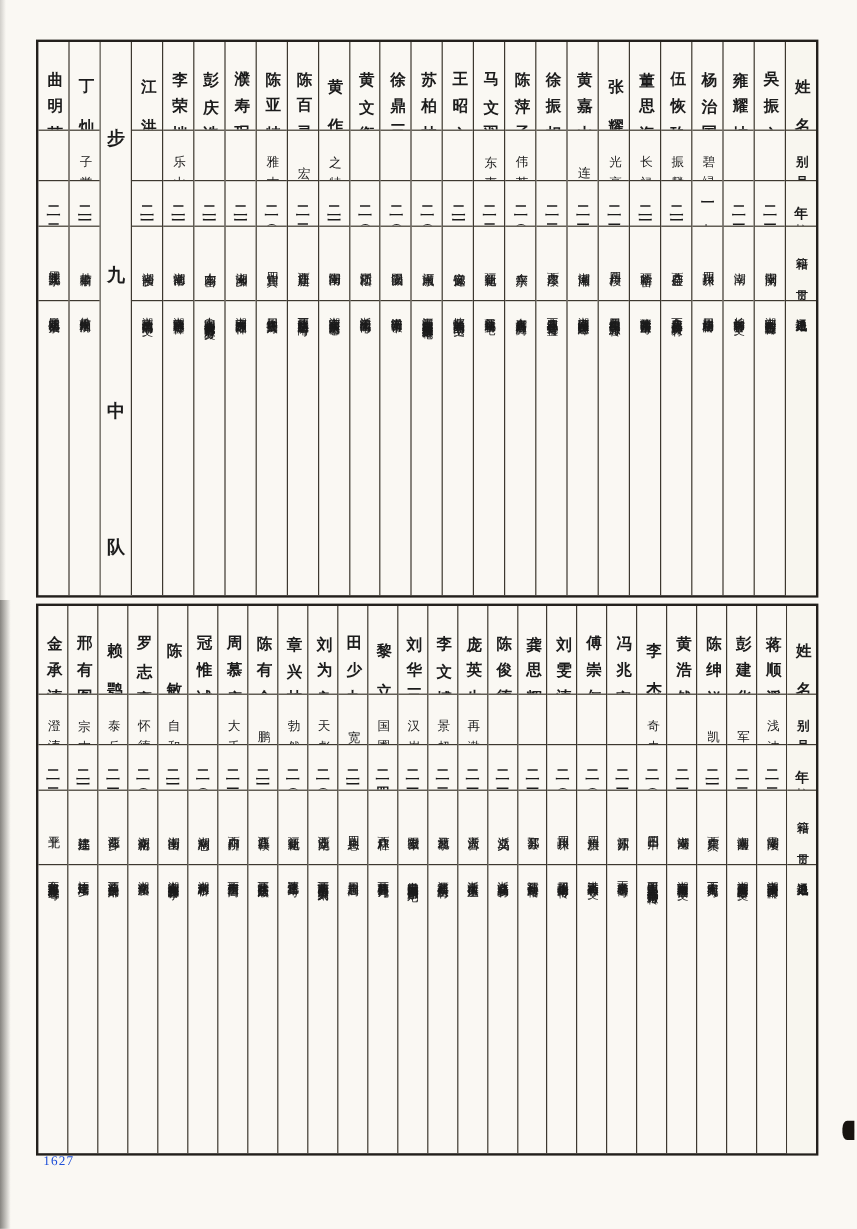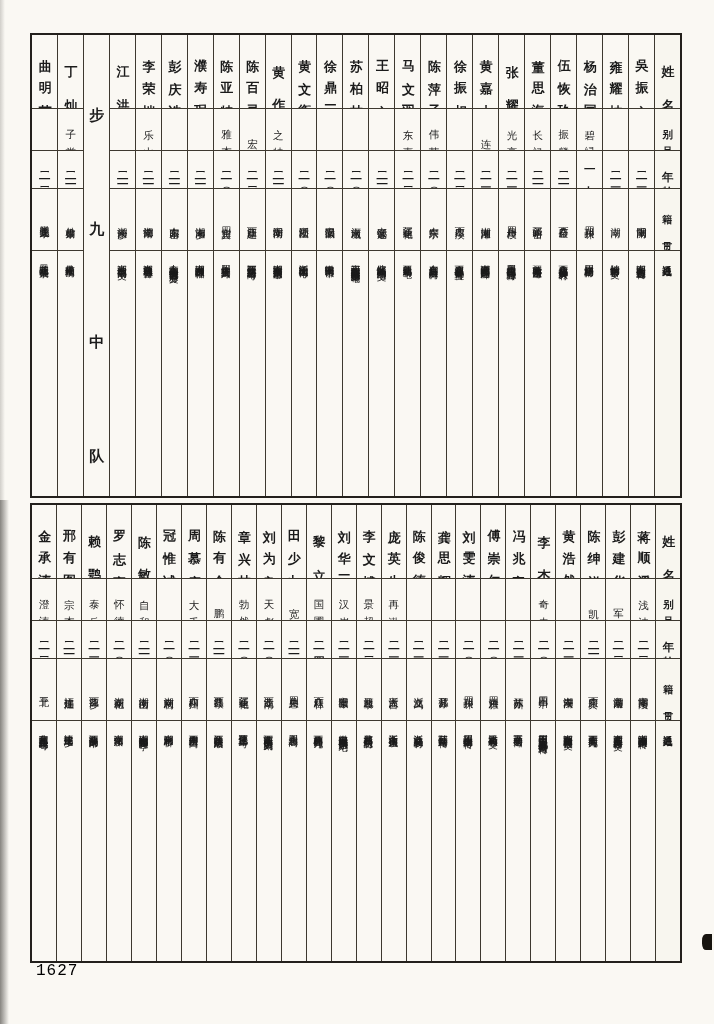--- a/index.html
+++ b/index.html
@@ -62,22 +62,22 @@
   .section-col { background:#faf8f3; }
   .section-cell {
     height:100%; border-bottom:none;
     writing-mode:vertical-rl; text-orientation:upright;
     display:flex; justify-content:space-around; align-items:center;
     font-size:15px; font-weight:700;
   }
 
   .page-number {
     position:absolute; left:36px; top:962px;
-    font-family:Liberation Mono, monospace;
-    font-size:16px; letter-spacing:1px; color:#000000;
+    font-family:Liberation Serif, serif;
+    font-size:11px; letter-spacing:1px; color:#1d4ed8;
   }
 
   .scan-edge-shadow {
     position:absolute; left:0; top:500px; width:9px; height:524px;
     background:linear-gradient(to right, rgba(20,18,14,0.5), rgba(20,18,14,0));
   }
   .scan-edge-shadow-top {
     position:absolute; left:0; top:0; width:5px; height:500px;
     background:linear-gradient(to right, rgba(20,18,14,0.18), rgba(20,18,14,0));
   }

